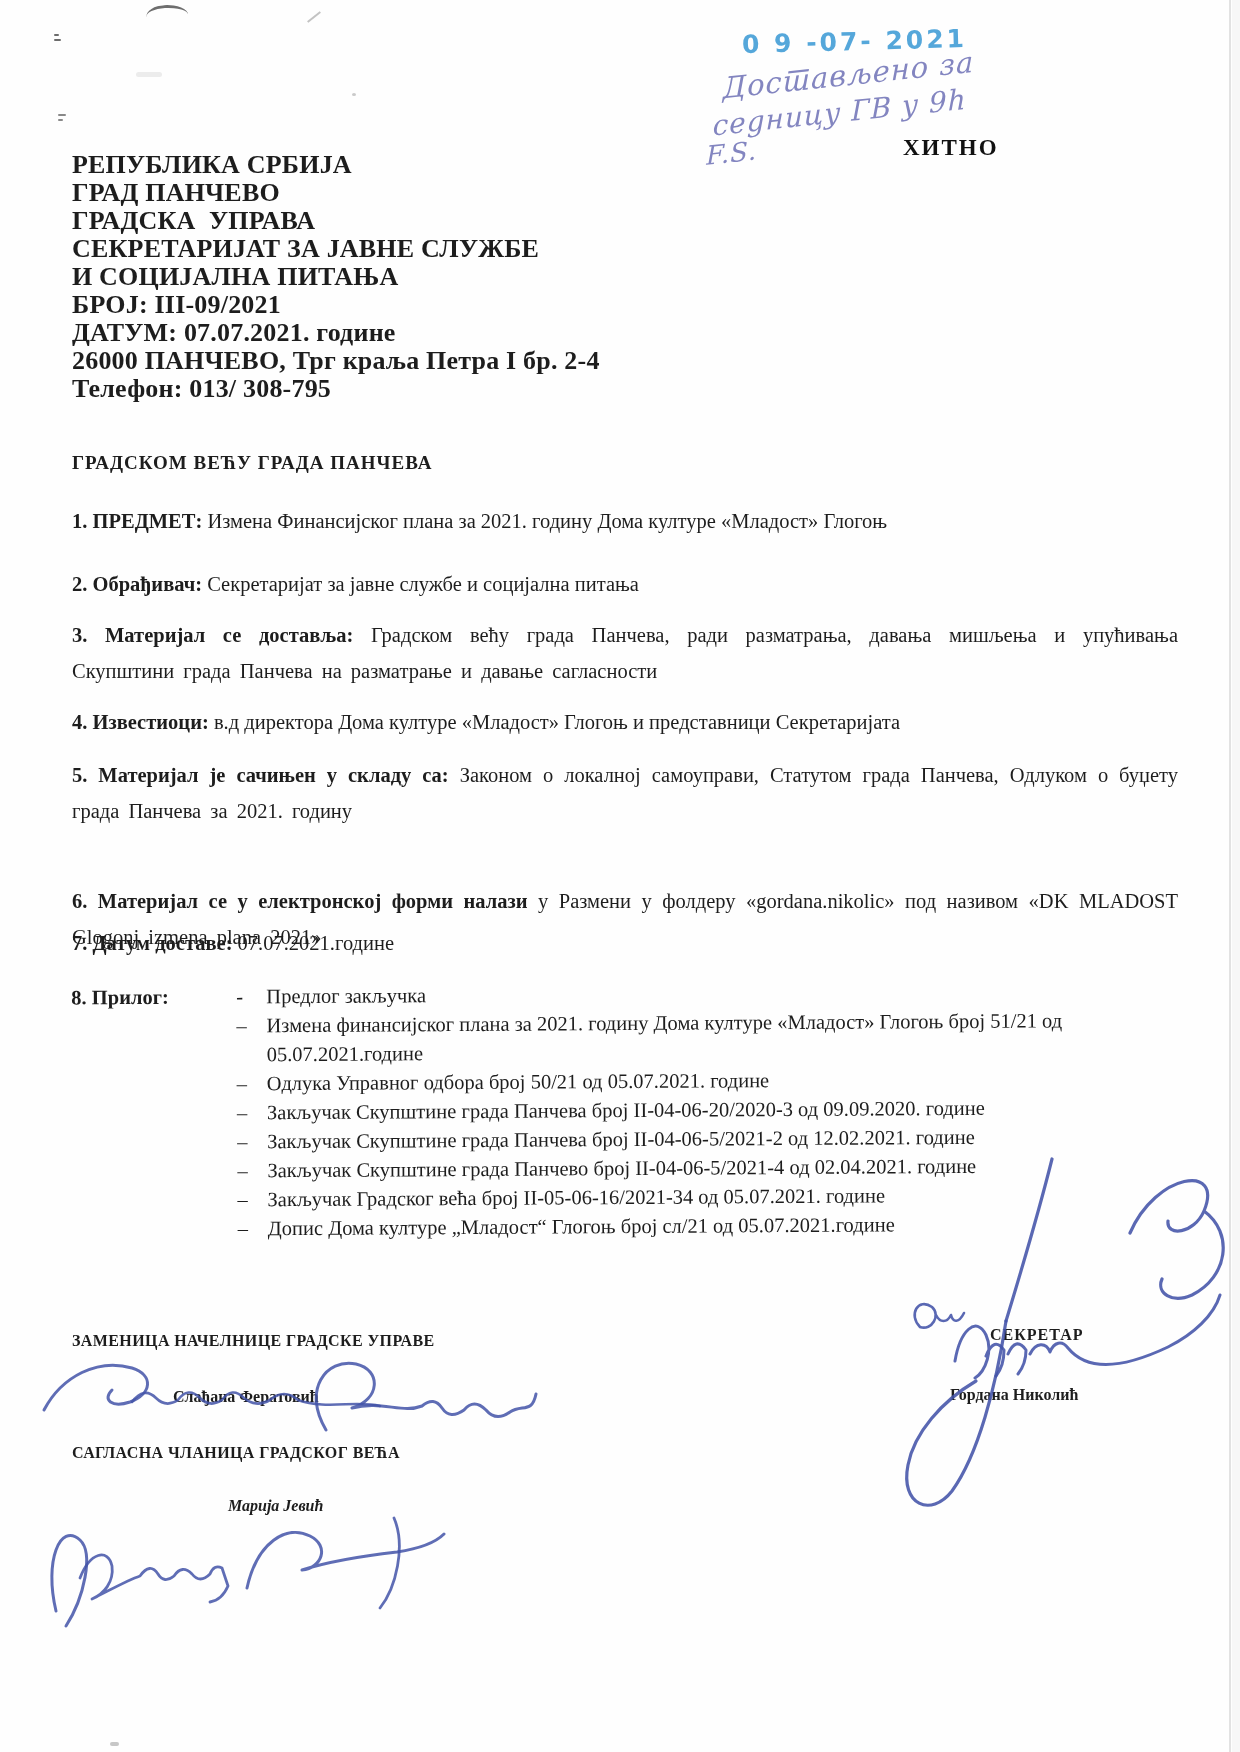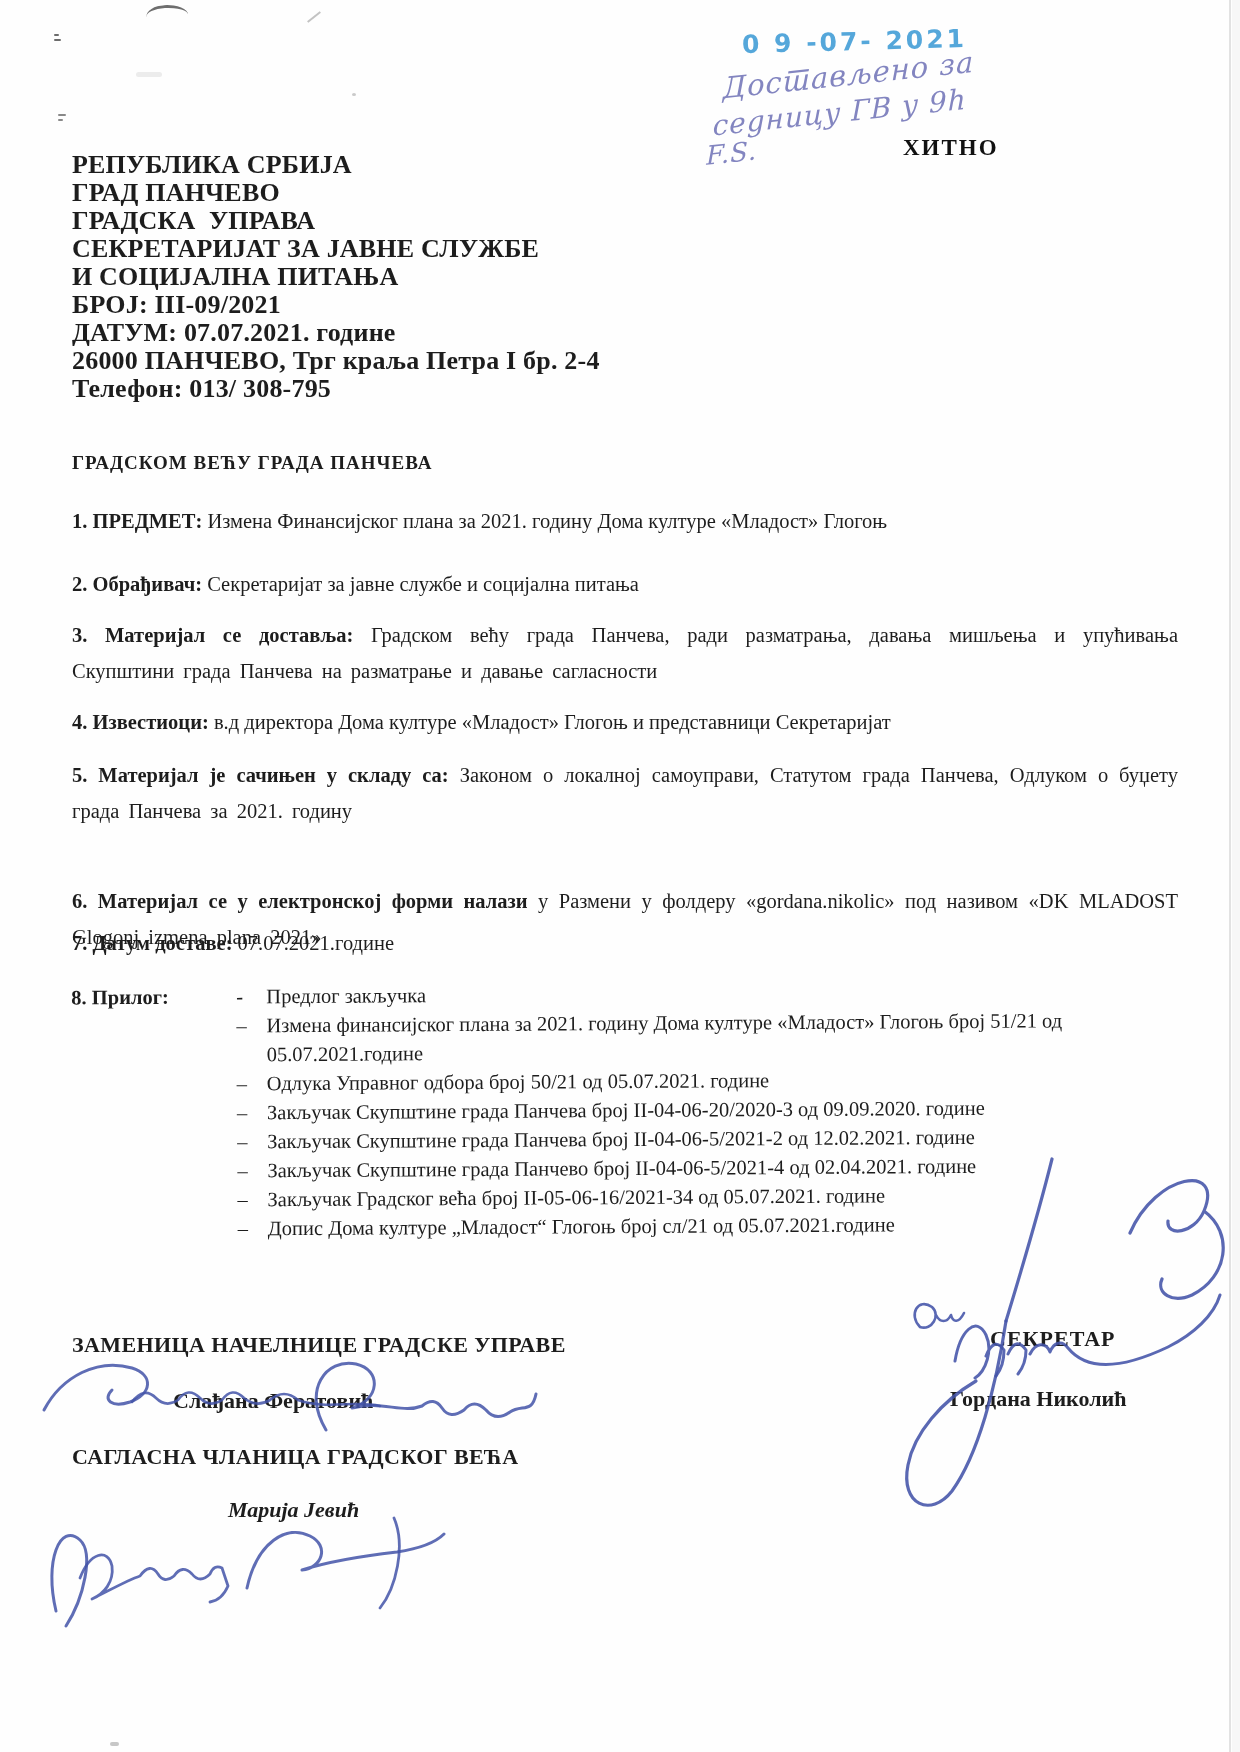--- a/index.html
+++ b/index.html
@@ -65,21 +65,21 @@
   
   .attachments { position:absolute; left:72px; top:980px; width:1108px;
     display:grid; grid-template-columns:165px 1fr; font-size:20.5px;
     transform:rotate(-0.35deg); }
   .attach-label { font-weight:bold; line-height:29px; }
   .attach-list { line-height:29px; }
   .attach-row { display:flex; }
   .attach-marker { flex:0 0 30px; }
   .attach-text { flex:1; }
   
-  .sig-text { position:absolute; font-weight:bold; font-size:22px; white-space:pre; }
+  .sig-text { position:absolute; font-weight:bold; font-size:16px; white-space:pre; }
   .st-left-title { left:72px; top:1332px; letter-spacing:.4px; }
   .st-left-name { left:173px; top:1388px; }
   .st-left-sub { left:72px; top:1444px; letter-spacing:.4px; }
   .st-left-name2 { left:228px; top:1497px;font-style:italic; }
   .st-right-title { left:990px; top:1326px; letter-spacing:1px; }
   .st-right-name { left:950px; top:1386px; }
   .ink { position:absolute; pointer-events:none; }
   .ink path { fill:none; stroke:#4353a8; stroke-linecap:round; stroke-linejoin:round; }
 </style>
 </head>
@@ -130,21 +130,21 @@
   <div class="item i2">
     <span class="b">2. Обрађивач:</span>
     <span>Секретаријат за јавне службе и социјална питања</span>
   </div>
   <div class="item i3 just">
     <span class="b">3. Материјал се доставља:</span>
     <span>Градском већу града Панчева, ради разматрања, давања мишљења и упућивања Скупштини града Панчева на разматрање и давање сагласности</span>
   </div>
   <div class="item i4">
     <span class="b">4. Известиоци:</span>
-    <span>в.д директора Дома културе «Младост» Глогоњ и представници  Секретаријат</span>
+    <span>в.д директора Дома културе «Младост» Глогоњ и представници  Секретаријата</span>
   </div>
   <div class="item i5 just">
     <span class="b">5. Материјал је  сачињен у складу са:</span>
     <span>Законом о локалној самоуправи, Статутом града Панчева, Одлуком о буџету града Панчева за 2021. годину</span>
   </div>
   <div class="item i6 just">
     <span class="b">6. Материјал се у електронској форми налази</span>
     <span>у Размени у фолдеру «gordana.nikolic» под називом «DK MLADOST Glogonj izmena plana 2021»</span>
   </div>
   <div class="item i7">

